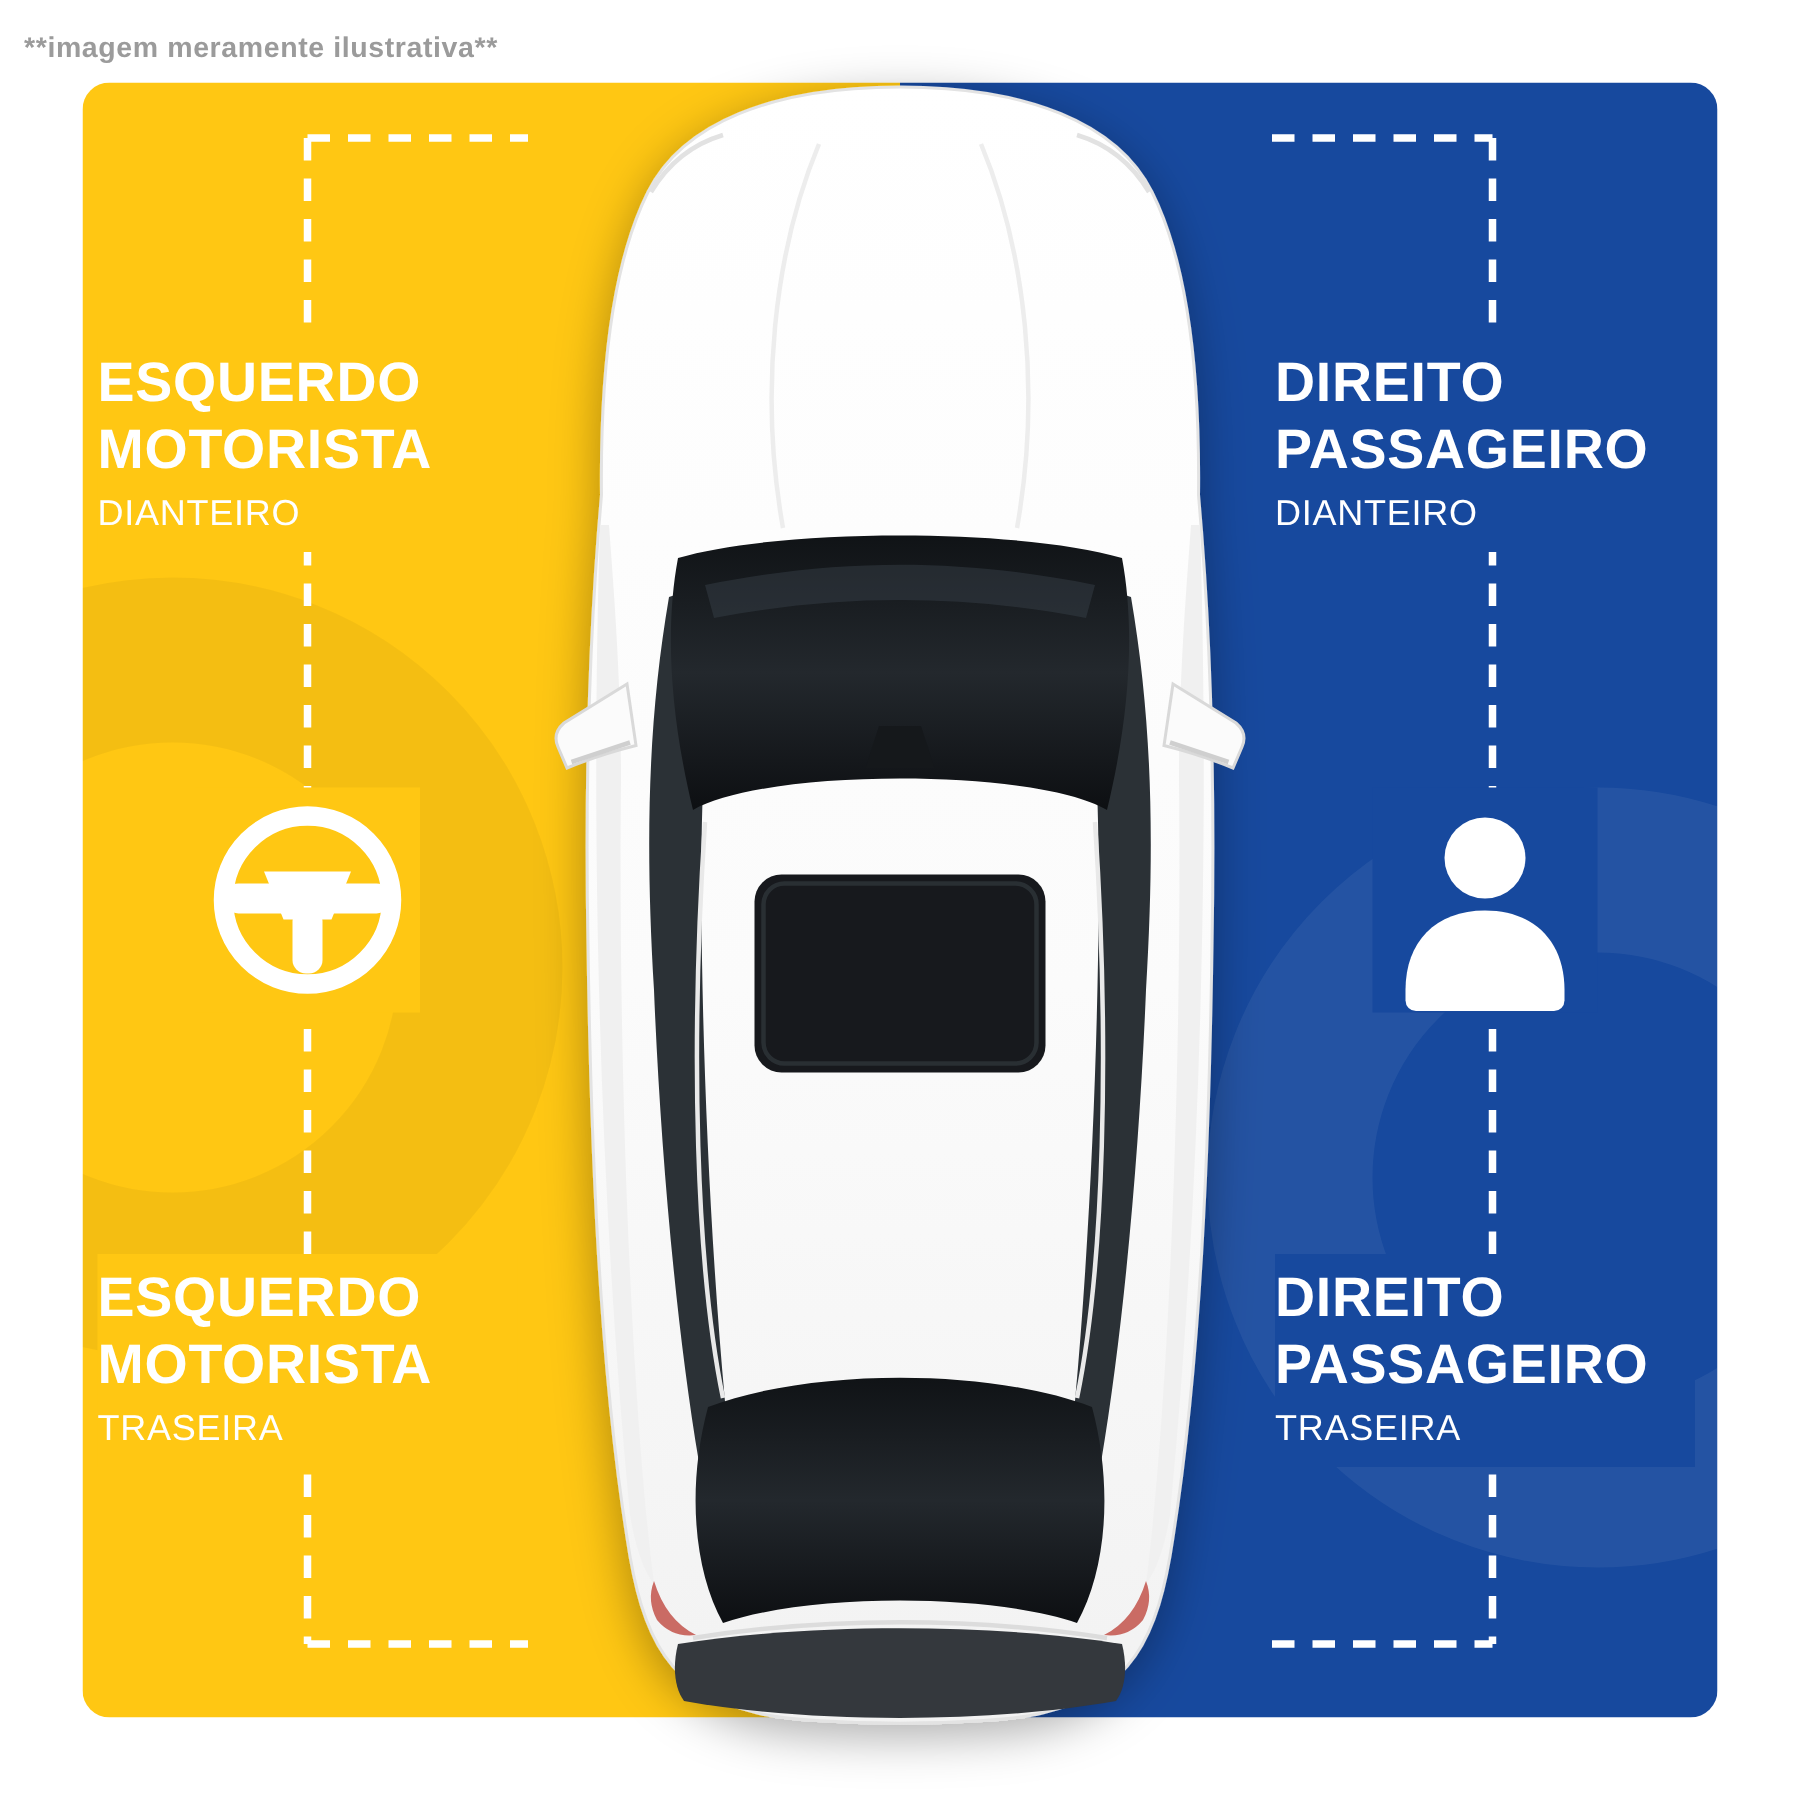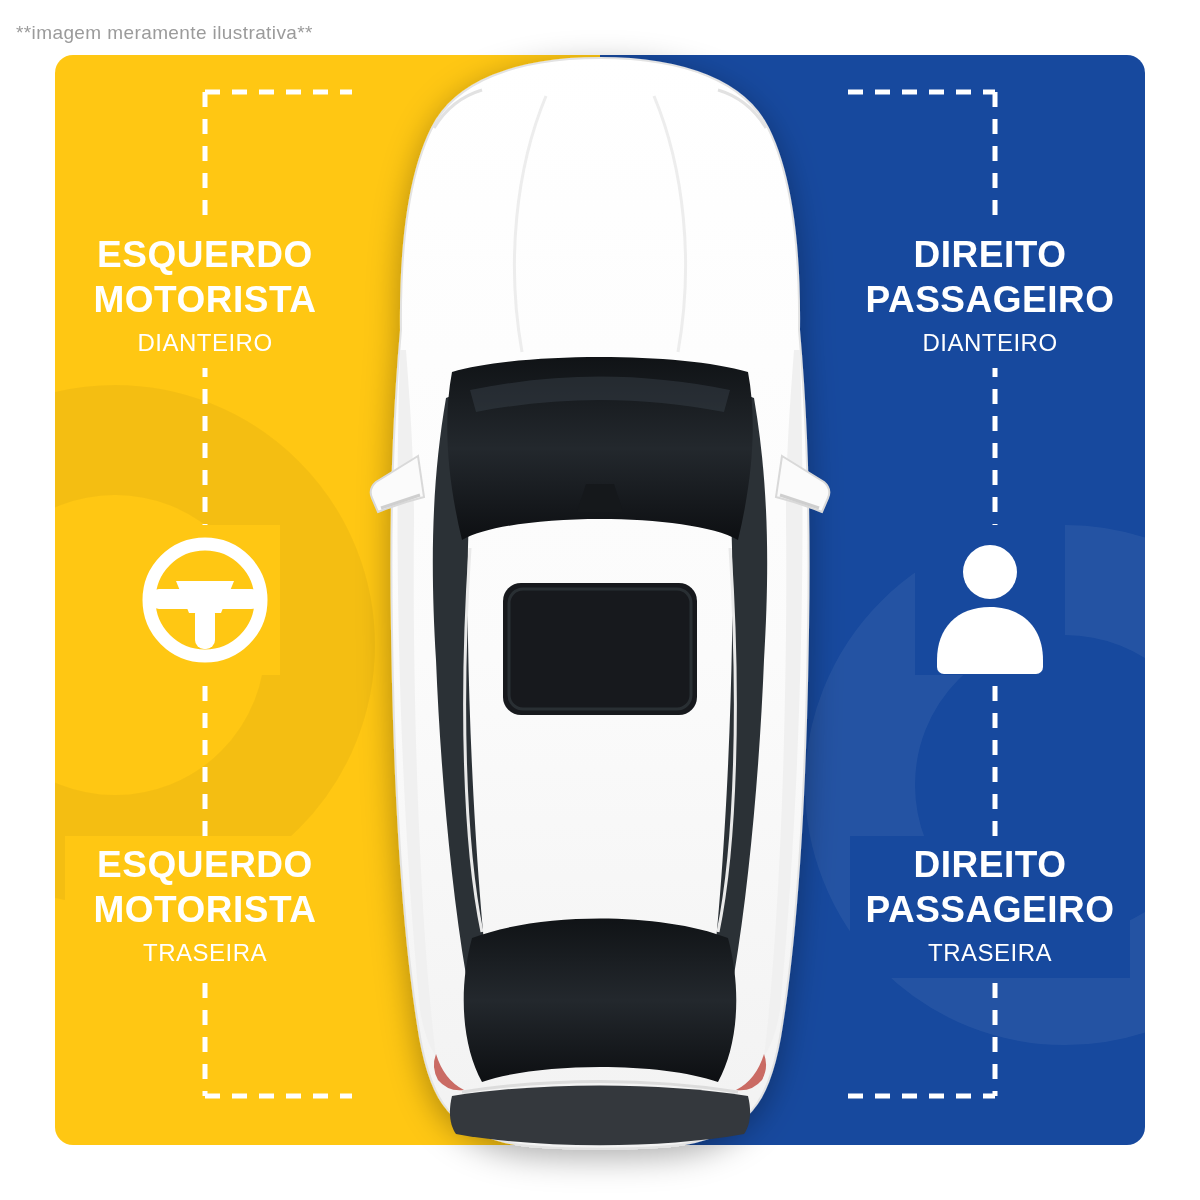--- a/index.html
+++ b/index.html
@@ -15,20 +15,21 @@
     position:relative;
     width:1200px;height:1200px;
     background:#ffffff;
     overflow:hidden;
     font-family:"Liberation Sans",sans-serif;
   }
   .disclaimer{
     position:absolute;left:16px;top:22px;
     font-size:19px;letter-spacing:.4px;
     color:var(--disclaimer-text);
+    font-weight:bold;
   }
   .panel{
     position:absolute;left:55px;top:55px;width:1090px;height:1090px;
     border-radius:18px;overflow:hidden;display:flex;
   }
   .panel-half{flex:1 1 50%;position:relative;overflow:hidden;}
   .panel-left{background:var(--left-bg);}
   .panel-right{background:var(--right-bg);}
   .watermark{
     position:absolute;border-radius:50%;pointer-events:none;
@@ -39,21 +40,21 @@
   }
   .wm-right{
     right:-180px;top:470px;width:520px;height:520px;
     border:110px solid rgba(255,255,255,0.06);
   }
   .guides{
     position:absolute;left:0;top:0;width:1200px;height:1200px;
     pointer-events:none;
   }
   .label{
-    position:absolute;width:280px;text-align:center;
+    position:absolute;width:280px;
     color:var(--label-text);padding:6px 0 4px 0;
   }
   .label .l1,.label .l2{
     font-size:37px;font-weight:700;line-height:45px;letter-spacing:.5px;
   }
   .label .l3{
     font-size:24px;font-weight:400;line-height:42px;letter-spacing:.5px;
   }
   .label-front-left{left:65px;top:226px;background:var(--left-bg);}
   .label-rear-left{left:65px;top:836px;background:var(--left-bg);}

